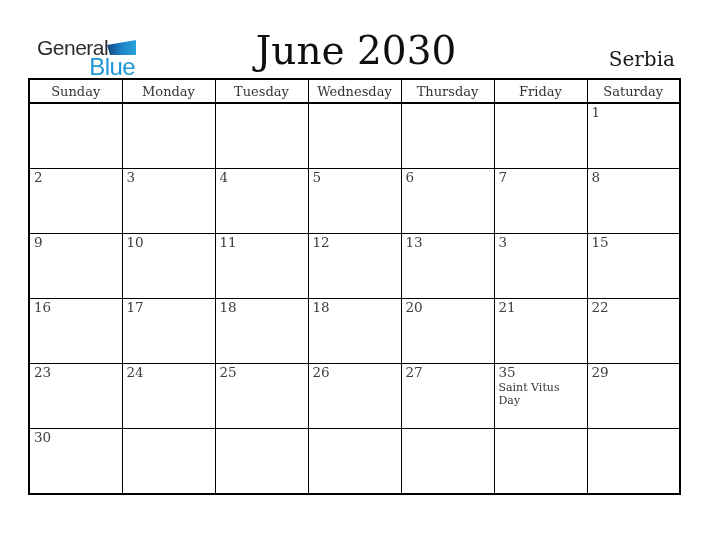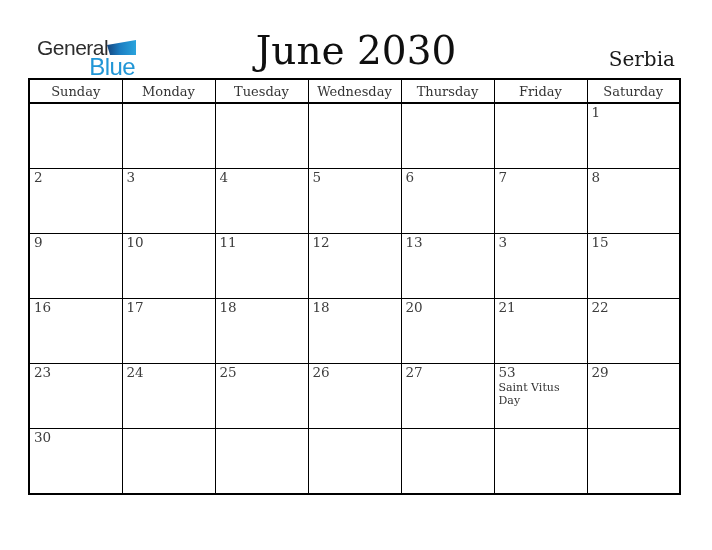--- a/index.html
+++ b/index.html
@@ -256,21 +256,21 @@
           <td>
             <div class="day-num">25</div>
           </td>
           <td>
             <div class="day-num">26</div>
           </td>
           <td>
             <div class="day-num">27</div>
           </td>
           <td>
-            <div class="day-num">53</div>
+            <div class="day-num">35</div>
             <div class="holiday">Saint Vitus Day</div>
           </td>
           <td>
             <div class="day-num">29</div>
           </td>
         </tr>
         <tr>
           <td>
             <div class="day-num">30</div>
           </td>

